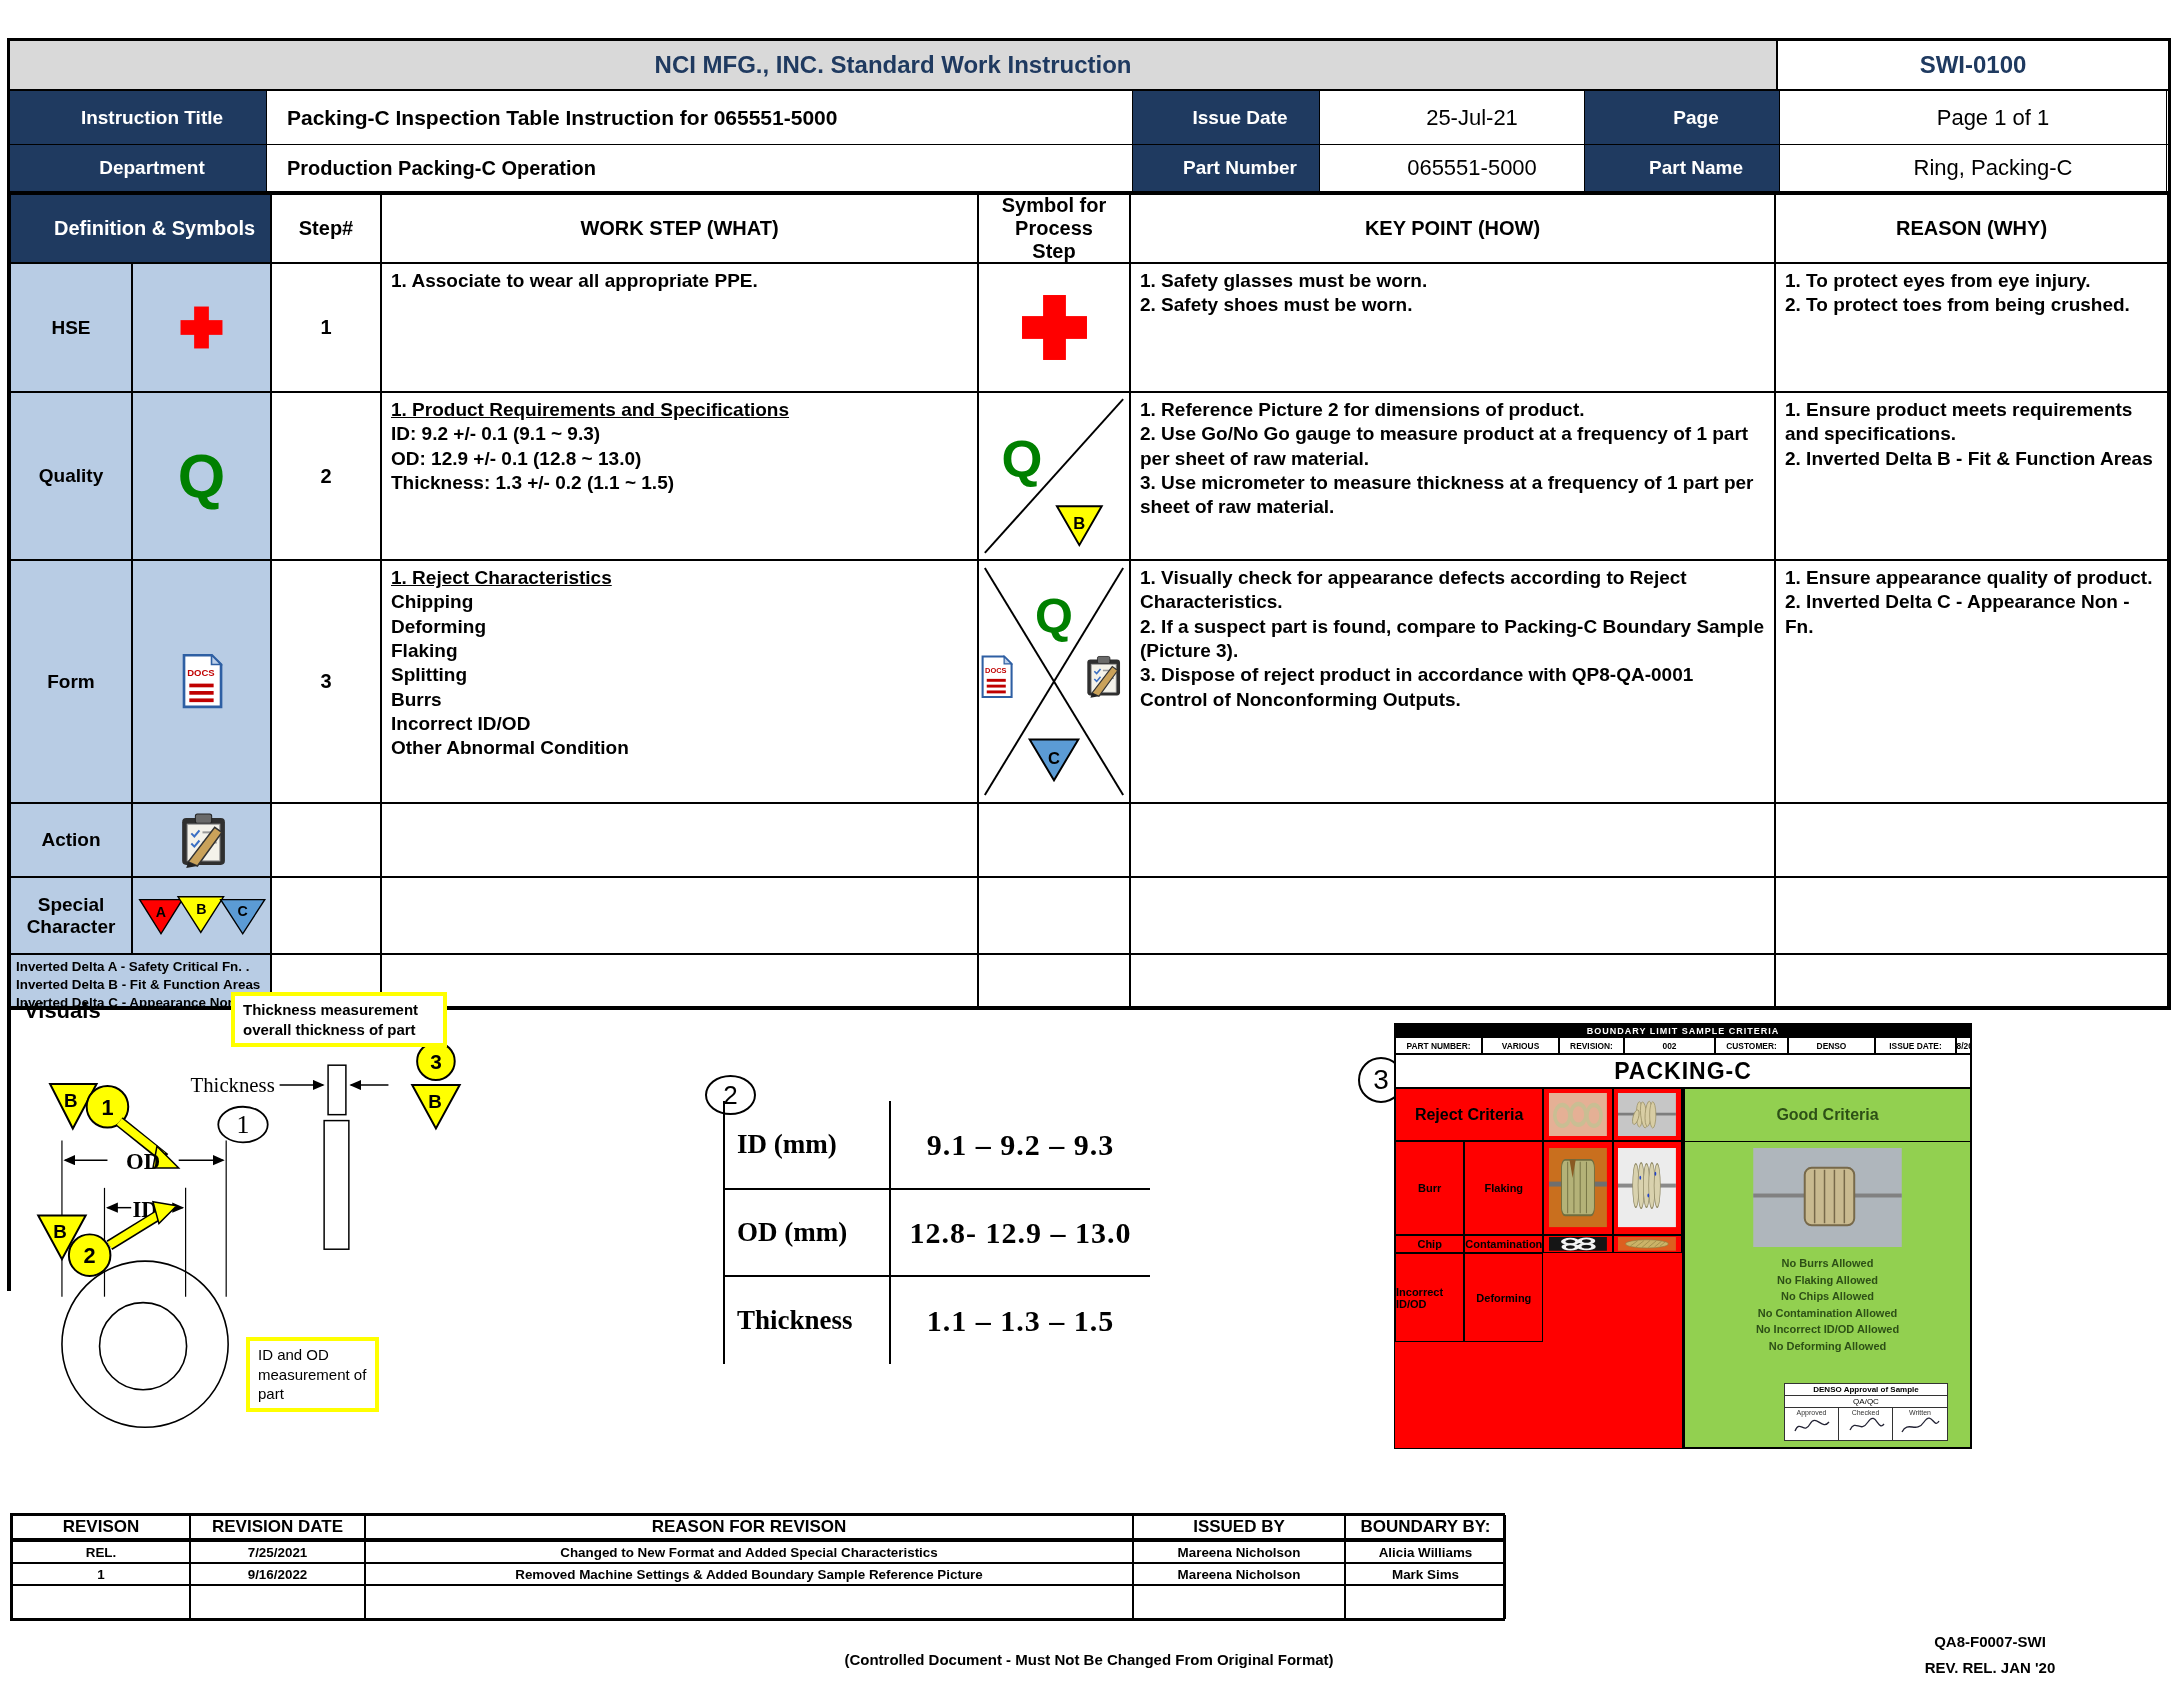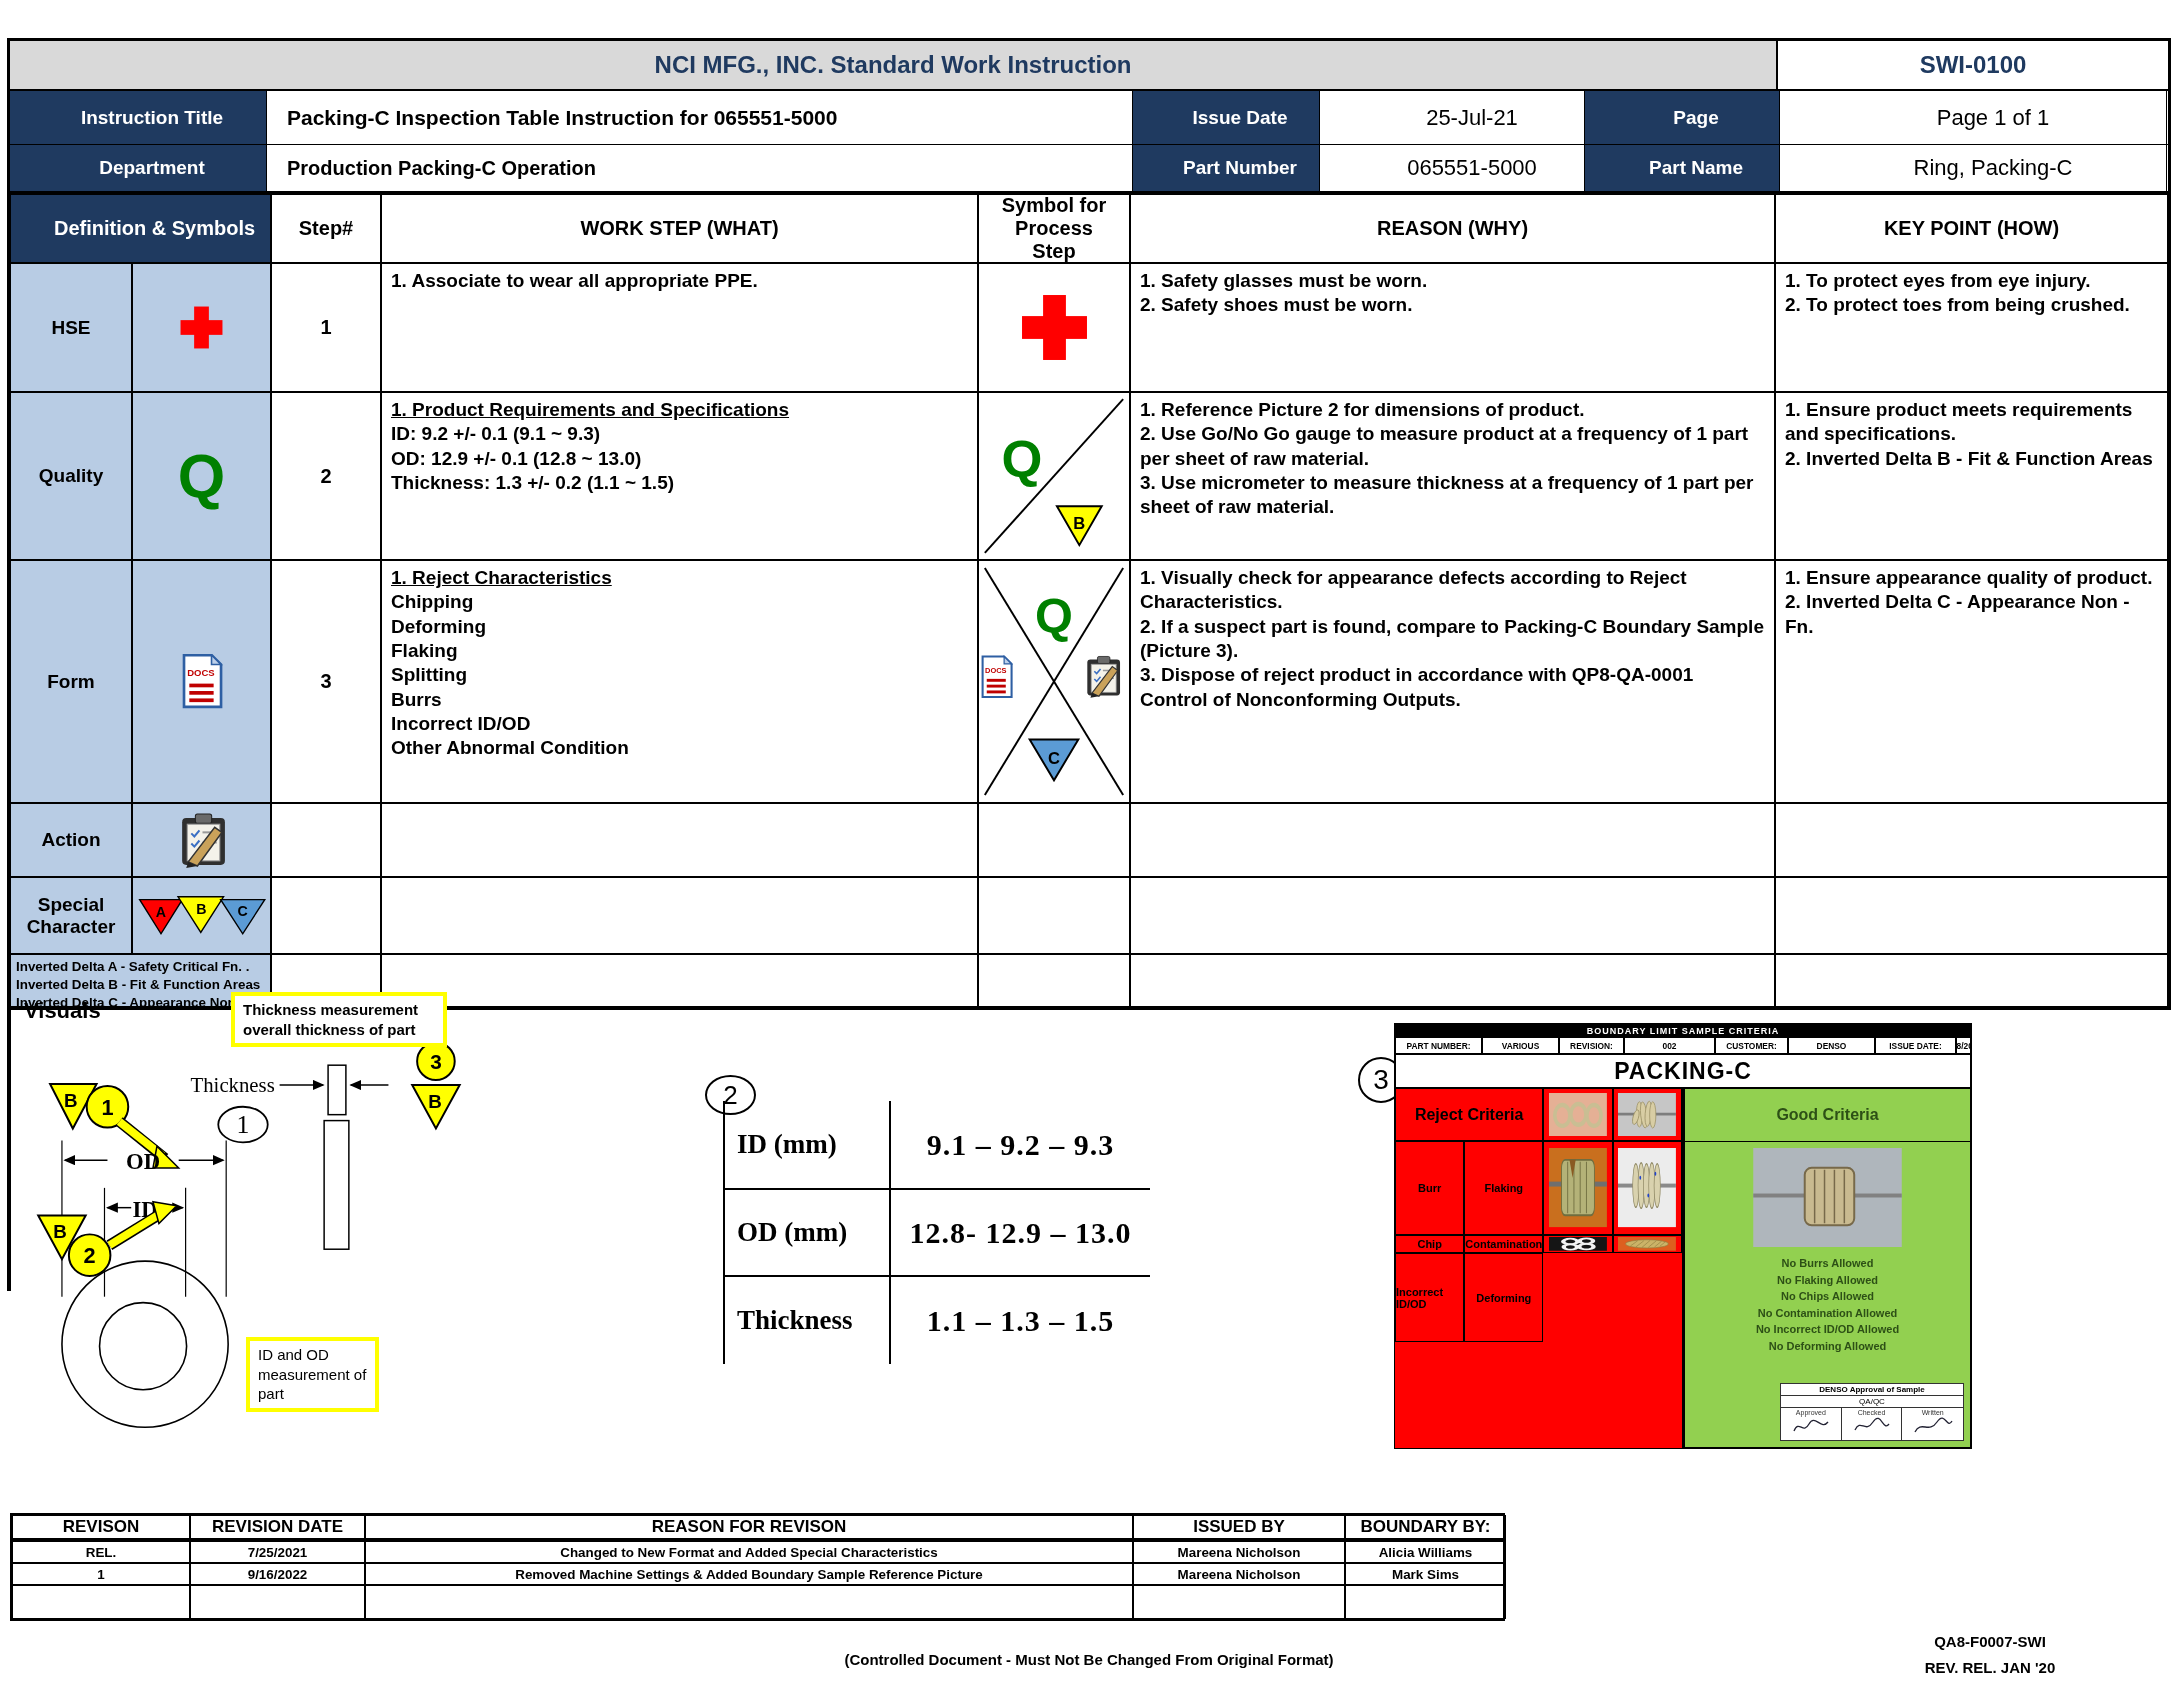--- a/index.html
+++ b/index.html
@@ -66,21 +66,21 @@
   .b-reject{background:#FF0000;display:grid;grid-template-columns:1fr 1fr 1fr 1fr;
             grid-template-rows:53px 94px 18px 89px 18px 68px 18px;border-right:2px solid #000;}
   .b-rhead{grid-column:1/3;display:flex;align-items:center;justify-content:center;font-size:16px;font-weight:bold;border:1px solid #000;}
   .b-pcell{border:1px solid #000;display:flex;align-items:center;justify-content:center;}
   .b-pcell svg{width:86%;height:86%;}
   .b-plabel{border:1px solid #000;display:flex;align-items:center;justify-content:center;font-size:11px;font-weight:bold;}
   .b-good{background:#92D050;position:relative;border:1px solid #000;}
   .b-ghead{height:53px;display:flex;align-items:center;justify-content:center;font-size:16px;font-weight:bold;color:#2d5016;border-bottom:1px solid #000;}
   .b-gphoto{display:flex;justify-content:center;margin-top:6px;}
   .b-rules{margin-top:8px;text-align:center;font-size:11px;font-weight:bold;color:#2d5016;line-height:1.5;}
-  .b-approve{position:absolute;right:6px;bottom:6px;width:184px;background:#fff;border:1px solid #333;font-size:8px;}
+  .b-approve{position:absolute;right:22px;bottom:6px;width:164px;background:#fff;border:1px solid #333;font-size:8px;}
   .b-approve .t1{border-bottom:1px solid #333;text-align:center;font-weight:bold;padding:1px 0;}
   .b-approve .t2{border-bottom:1px solid #333;text-align:center;padding:1px 0;}
   .b-sigrow{display:grid;grid-template-columns:1fr 1fr 1fr;}
   .b-sig{border-right:1px solid #333;text-align:center;}
   .b-sig:last-child{border-right:none;}
   .b-sig .sh{font-size:7px;color:#333;padding-top:1px;}
   .b-callout3{position:absolute;left:1358px;top:1057px;width:46px;height:46px;border:2px solid #000;border-radius:50%;
               background:#fff;display:flex;align-items:center;justify-content:center;font-size:28px;font-weight:500;}
 
   
@@ -150,22 +150,22 @@
       <div class="navy">Part Name</div>
       <div class="valc">Ring, Packing-C</div>
     </div>
 
     <div class="mt">
 
       <div class="c navy hdr" style="grid-column:1/3">Definition &amp; Symbols</div>
       <div class="c hdr">Step#</div>
       <div class="c hdr">WORK STEP (WHAT)</div>
       <div class="c hdr" style="padding:0 14px">Symbol for Process Step</div>
+      <div class="c hdr">KEY POINT (HOW)</div>
       <div class="c hdr">REASON (WHY)</div>
-      <div class="c hdr">KEY POINT (HOW)</div>
 
       <div class="c lb cat">HSE</div>
       <div class="c lb icn">
         <svg viewBox="0 0 90 90" width="51" height="51">
           <rect x="32" y="8" width="26" height="74" fill="#FF0000"></rect>
             <rect x="8" y="32" width="74" height="26" fill="#FF0000"></rect>
         </svg>
       </div>
       <div class="c stepn">1</div>
       <div class="c txt">

